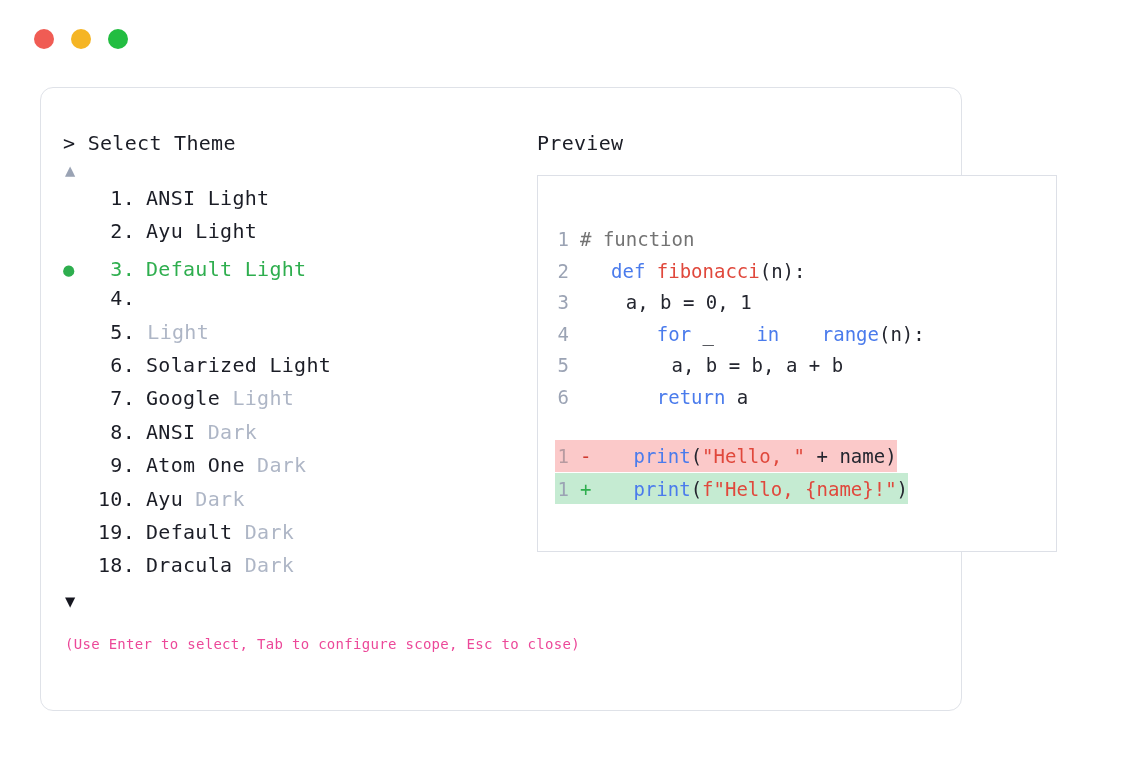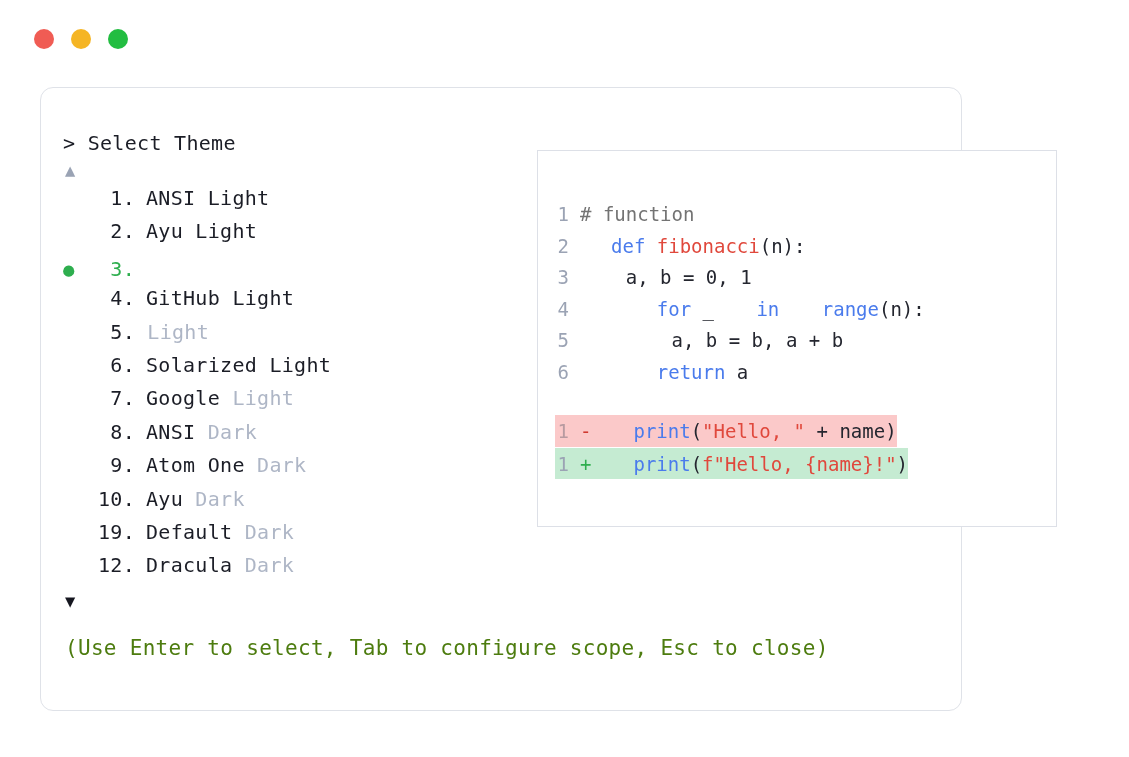--- a/index.html
+++ b/index.html
@@ -112,23 +112,23 @@
   .theme-item.selected .num-cell,
   .theme-item.selected .name-cell,
   .theme-item.selected .variant {
     color: #2eae4e;
   }
 
   .footer-hint {
     position: absolute;
     left: 24px;
     top: 548px;
-    font-size: 21px;
-    letter-spacing: 0.3px;
-    color: #4d7c0f;
+    font-size: 14px;
+    letter-spacing: 0.3px;
+    color: #ec4899;
     white-space: pre;
   }
 
   
   .right-pane {
     position: absolute;
     left: 496px;
     top: 43px;
     width: 530px;
   }
@@ -203,39 +203,40 @@
     <div class="left-pane">
       <div class="prompt-line">&gt; Select Theme</div>
 
       <div class="arrow-row">
         <span class="arrow-up">▲</span>
       </div>
 
       <div class="theme-list" id="theme-list">
           <div class="theme-item"><span class="bullet-cell"></span><span class="num-cell">1.</span><span class="name-cell">ANSI Light</span></div>
           <div class="theme-item"><span class="bullet-cell"></span><span class="num-cell">2.</span><span class="name-cell">Ayu Light</span></div>
-          <div class="theme-item selected"><span class="bullet-cell">●</span><span class="num-cell">3.</span></div>
-          <div class="theme-item"><span class="bullet-cell"></span><span class="num-cell">4.</span><span class="name-cell">GitHub Light</span></div>
+          <div class="theme-item selected"><span class="bullet-cell">●</span><span class="num-cell">3.</span><span class="name-cell">Default Light</span></div>
+          <div class="theme-item"><span class="bullet-cell"></span><span class="num-cell">4.</span></div>
           <div class="theme-item"><span class="bullet-cell"></span><span class="num-cell">5.</span><span class="variant"> Light</span></div>
           <div class="theme-item"><span class="bullet-cell"></span><span class="num-cell">6.</span><span class="name-cell">Solarized Light</span></div>
           <div class="theme-item"><span class="bullet-cell"></span><span class="num-cell">7.</span><span class="name-cell">Google</span><span class="variant"> Light</span></div>
           <div class="theme-item"><span class="bullet-cell"></span><span class="num-cell">8.</span><span class="name-cell">ANSI</span><span class="variant"> Dark</span></div>
           <div class="theme-item"><span class="bullet-cell"></span><span class="num-cell">9.</span><span class="name-cell">Atom One</span><span class="variant"> Dark</span></div>
           <div class="theme-item"><span class="bullet-cell"></span><span class="num-cell">10.</span><span class="name-cell">Ayu</span><span class="variant"> Dark</span></div>
           <div class="theme-item"><span class="bullet-cell"></span><span class="num-cell">19.</span><span class="name-cell">Default</span><span class="variant"> Dark</span></div>
-          <div class="theme-item"><span class="bullet-cell"></span><span class="num-cell">12.</span><span class="name-cell">Dracula</span><span class="variant"> Dark</span></div>
+          <div class="theme-item"><span class="bullet-cell"></span><span class="num-cell">18.</span><span class="name-cell">Dracula</span><span class="variant"> Dark</span></div>
         </div>
 
       <div class="arrow-row">
         <span class="arrow-down">▼</span>
       </div>
     </div>
 
     <div class="footer-hint">(Use Enter to select, Tab to configure scope, Esc to close)</div>
 
     <div class="right-pane">
+      <div class="preview-label">Preview</div>
       <div class="preview-box">
         <div class="code-area" id="code-area"><div class="code-line"><span class="ln">1</span><span class="code-body"><span class="tok-comment"># function</span></span></div><div class="code-line"><span class="ln">2</span><span class="code-body"><span class="tok-kw">def </span><span class="tok-fn">fibonacci</span><span class="tok-plain">(n):</span></span></div><div class="code-line"><span class="ln">3</span><span class="code-body"><span class="tok-plain">    a, b = 0, 1</span></span></div><div class="code-line"><span class="ln">4</span><span class="code-body"><span class="tok-plain">    </span><span class="tok-kw">for</span><span class="tok-plain"> _ </span><span class="tok-kw">in </span><span class="tok-kw">range</span><span class="tok-plain">(n):</span></span></div><div class="code-line"><span class="ln">5</span><span class="code-body"><span class="tok-plain">        a, b = b, a + b</span></span></div><div class="code-line"><span class="ln">6</span><span class="code-body"><span class="tok-plain">    </span><span class="tok-kw">return</span><span class="tok-plain"> a</span></span></div><div class="blank-gap"></div><div><div class="code-line diff-line diff-del-row" style="background: rgb(251, 201, 201); display: inline-flex;"><span class="ln">1</span><span class="sign sign-del">-</span><span> </span><span class="code-body"><span class="tok-kw">print</span><span class="tok-plain">(</span><span class="tok-str">"Hello, "</span><span class="tok-plain"> + name)</span></span></div></div><div><div class="code-line diff-line diff-add-row" style="background: rgb(197, 235, 210); display: inline-flex;"><span class="ln">1</span><span class="sign sign-add">+</span><span> </span><span class="code-body"><span class="tok-kw">print</span><span class="tok-plain">(</span><span class="tok-str">f"Hello, {name}!"</span><span class="tok-plain">)</span></span></div></div></div>
       </div>
     </div>
 
   </div>
 </div>
 
 </body></html>

